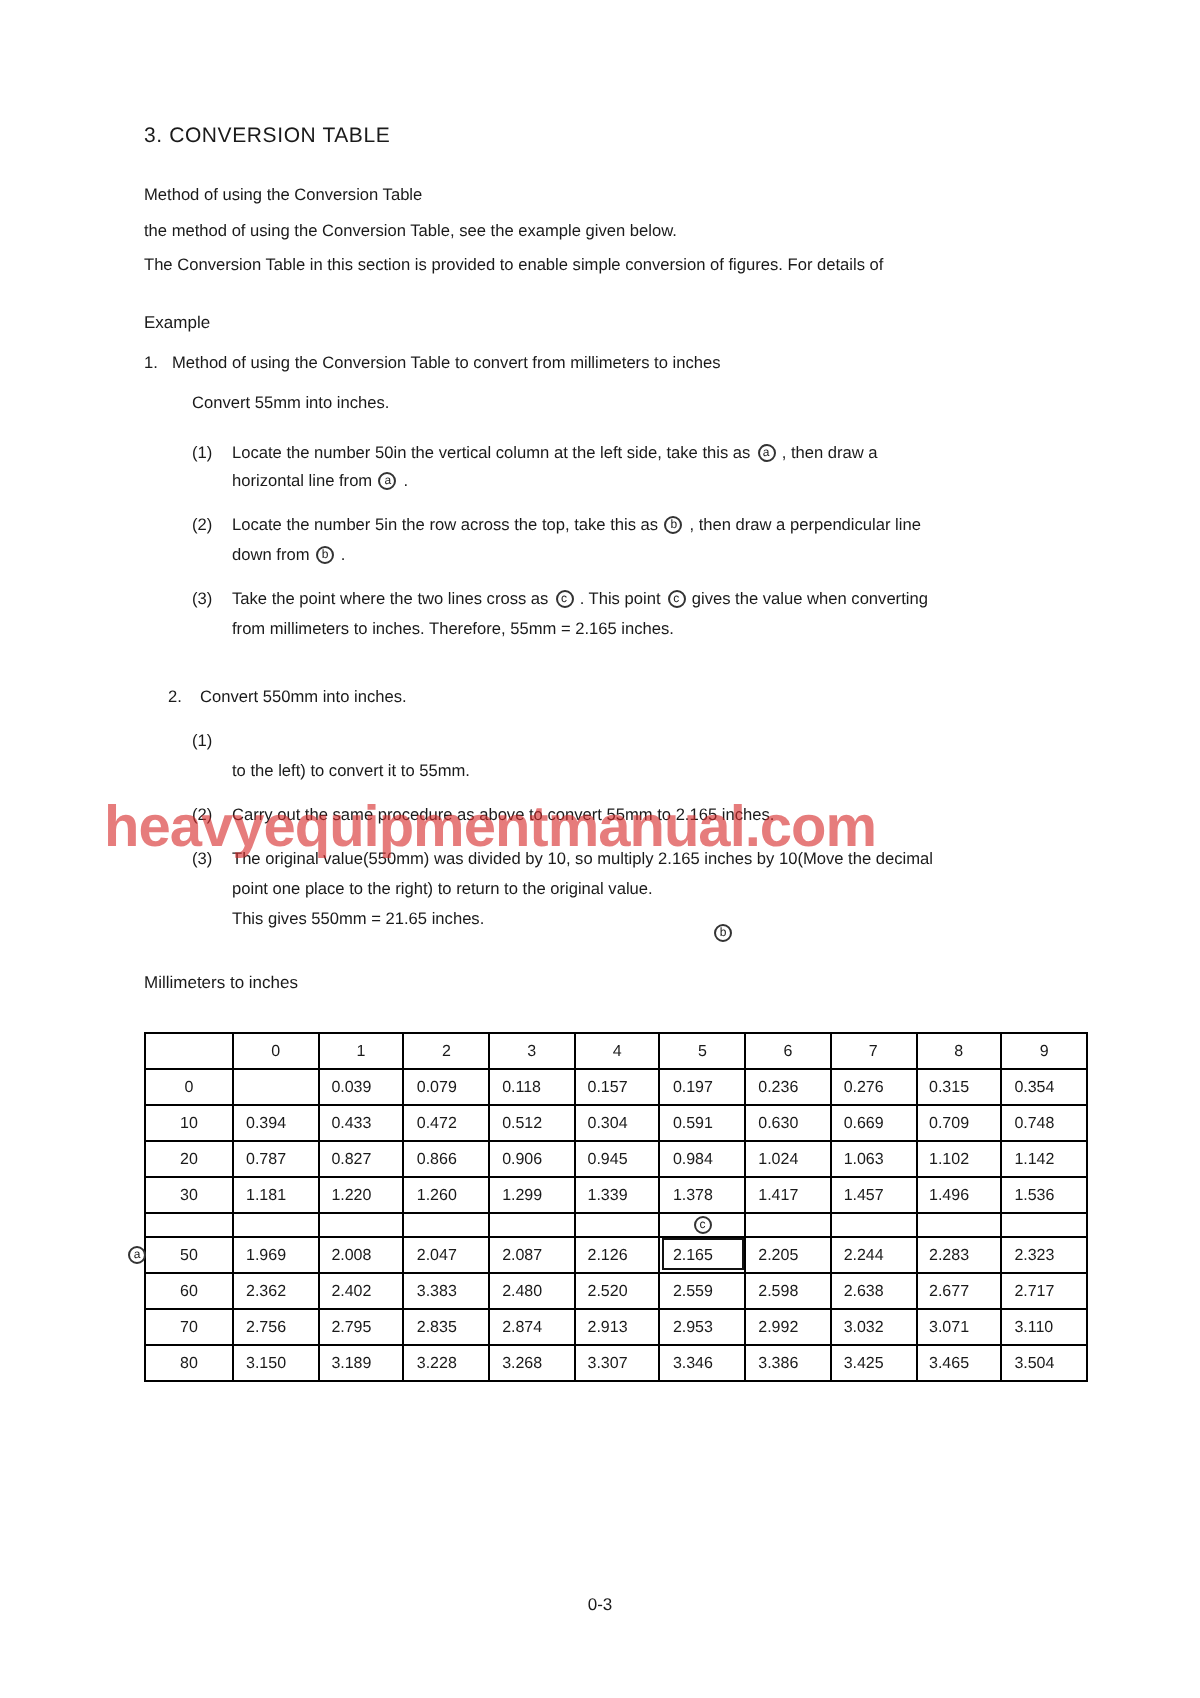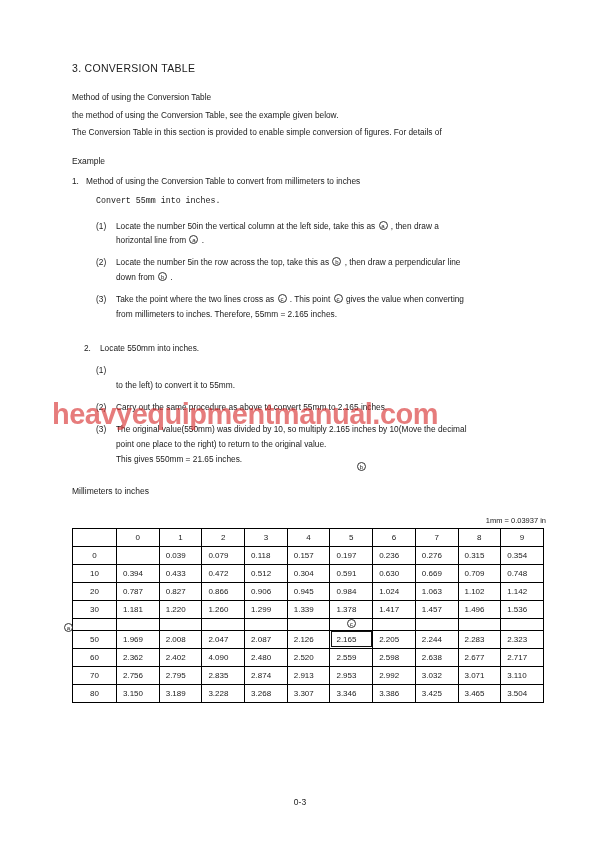--- a/index.html
+++ b/index.html
@@ -69,21 +69,20 @@
     flex: 0 0 20px;
   }
   .sub .txt {
     flex: 1;
     max-width: 434px;
   }
   .indent-line {
     font-size: 8.3px;
     line-height: 1.8;
     margin: 0 0 10px 34px;
-    font-family: Liberation Mono, monospace;
   }
   .numbered2 {
     font-size: 8.3px;
     line-height: 1.7;
     margin: 0 0 8px 22px;
     display: flex;
   }
   .numbered2 .num {
     width: 16px;
     flex: 0 0 16px;
@@ -244,21 +243,21 @@
       <span>gives the value when converting</span>
       <br>
       <span>from millimeters to inches.  Therefore, 55mm = 2.165 inches.</span>
     </span>
   </div>
 
   <div class="gap-sm"></div>
 
   <div class="numbered2">
     <span class="num">2.</span>
-    <span>Locate 550mm into inches.</span>
+    <span>Convert 550mm into inches.</span>
   </div>
 
   <div class="sub">
     <span class="num">(1)</span>
     <span class="txt">
       <br>
       <span>to the left) to convert it to 55mm.</span>
     </span>
   </div>
 
@@ -274,21 +273,20 @@
       <br>
       <span>point one place to the right) to return to the original value.</span>
       <br>
       <span>This gives 550mm = 21.65 inches.</span>
     </span>
   </div>
 
   <div class="gap-sm"></div>
 
   <p class="table-heading">Millimeters to inches</p>
-  <p class="table-note">1mm = 0.03937 in</p>
 
   <table class="conv">
     <colgroup>
       <col class="rowhead">
       <col>
         <col>
         <col>
         <col>
         <col>
         <col>
@@ -390,21 +388,21 @@
         <td class="val cell-highlight">2.165</td>
         <td class="val">2.205</td>
         <td class="val">2.244</td>
         <td class="val">2.283</td>
         <td class="val">2.323</td>
       </tr>
       <tr>
         <td class="rowlabel">60</td>
         <td class="val">2.362</td>
         <td class="val">2.402</td>
-        <td class="val">4.090</td>
+        <td class="val">3.383</td>
         <td class="val">2.480</td>
         <td class="val">2.520</td>
         <td class="val">2.559</td>
         <td class="val">2.598</td>
         <td class="val">2.638</td>
         <td class="val">2.677</td>
         <td class="val">2.717</td>
       </tr>
       <tr>
         <td class="rowlabel">70</td>

